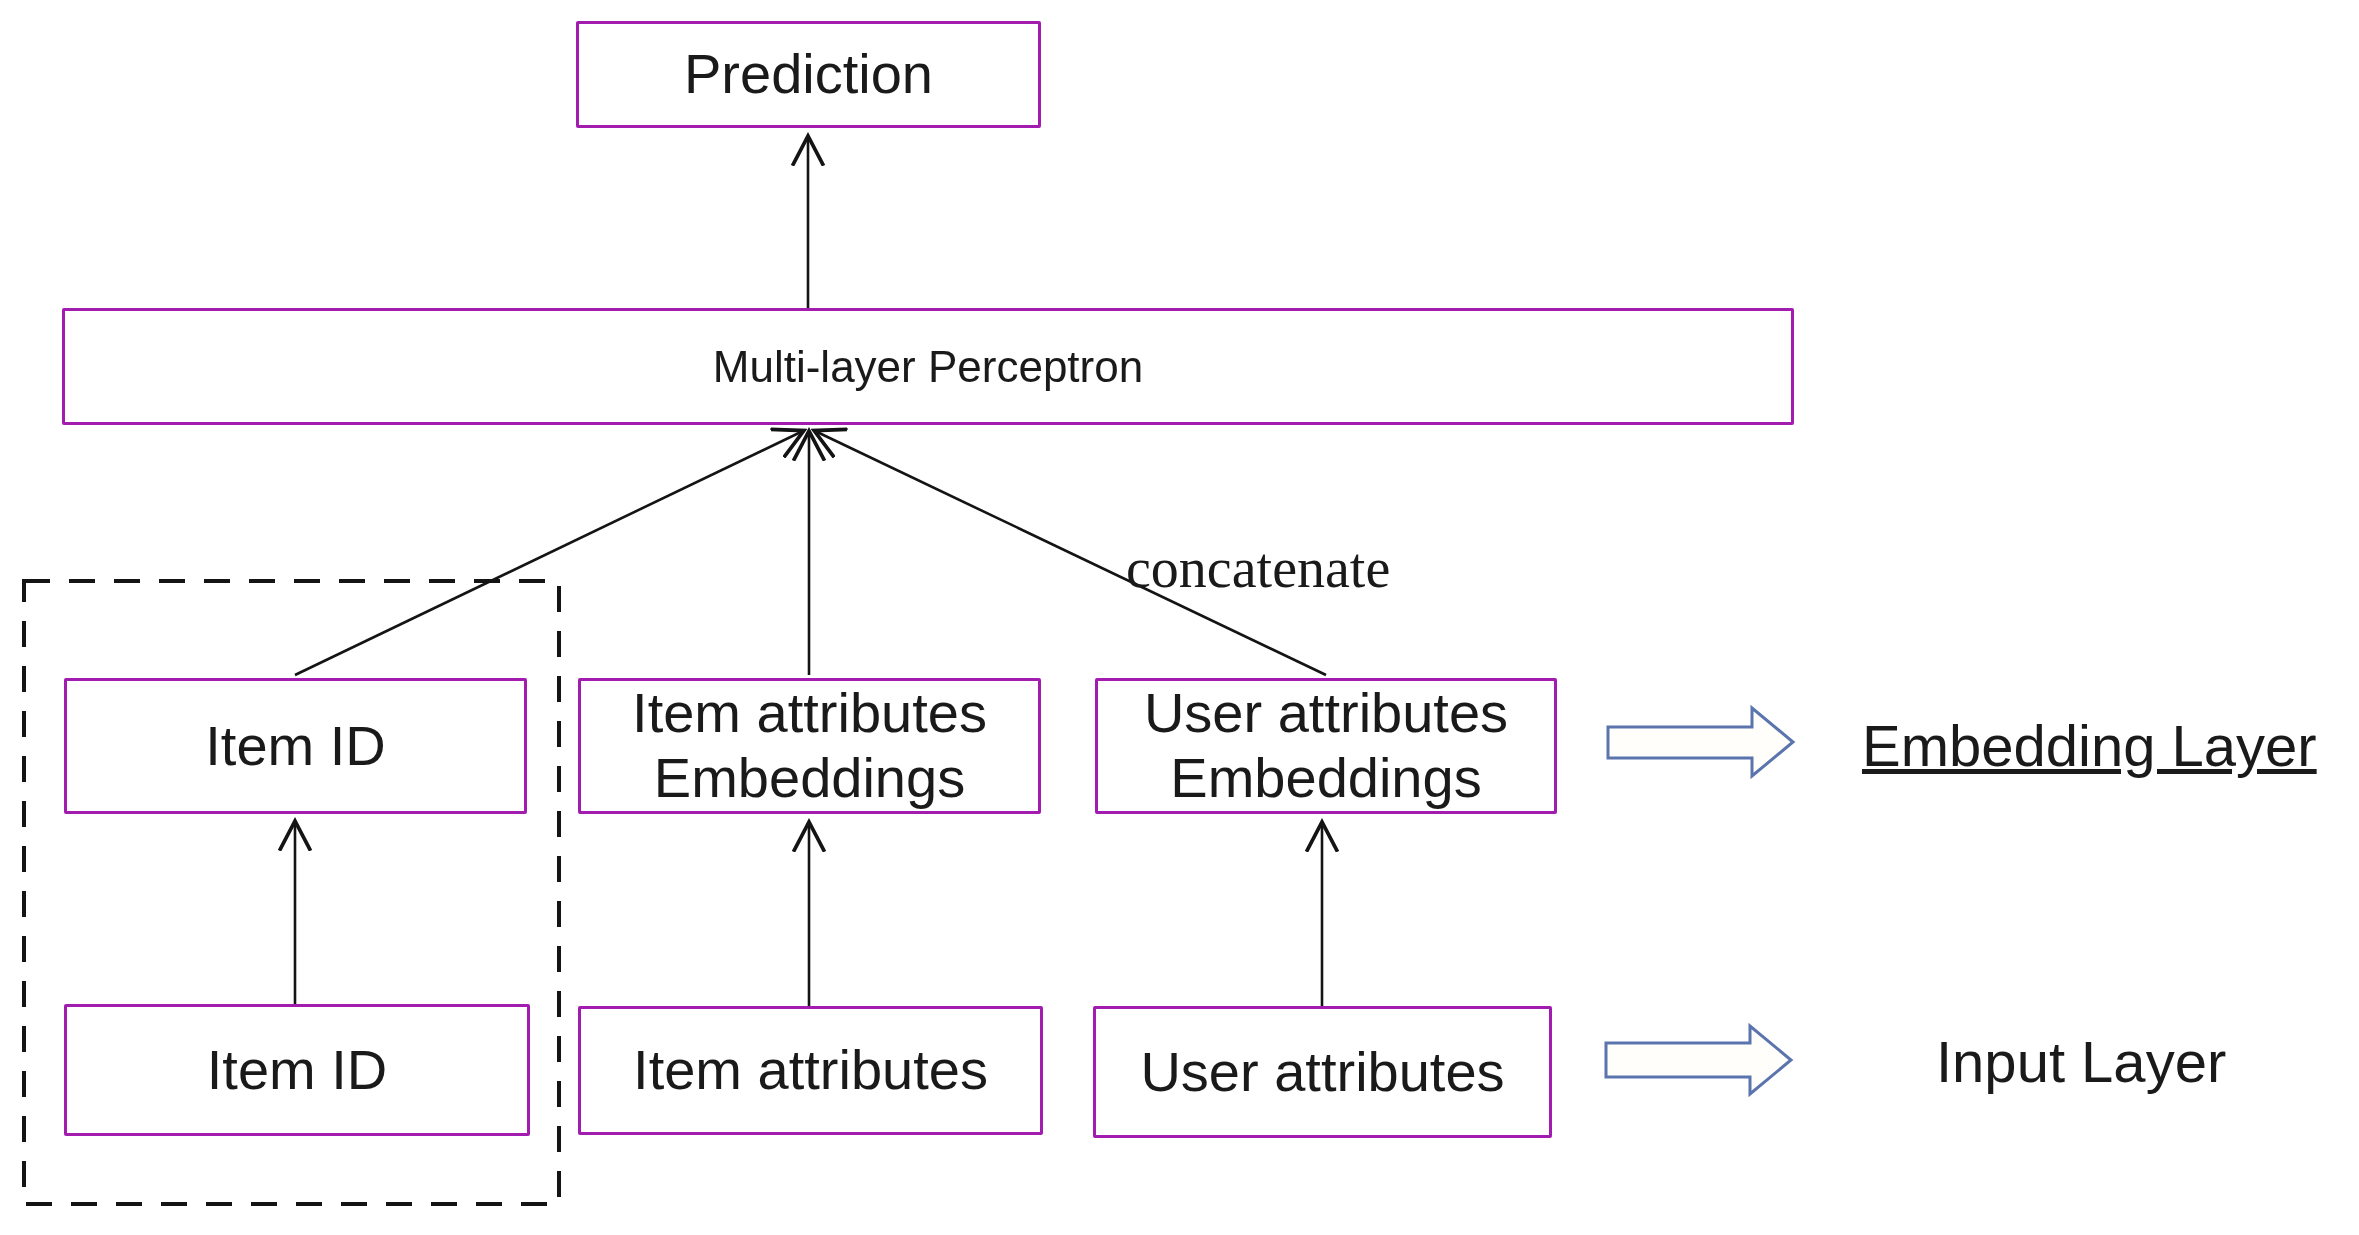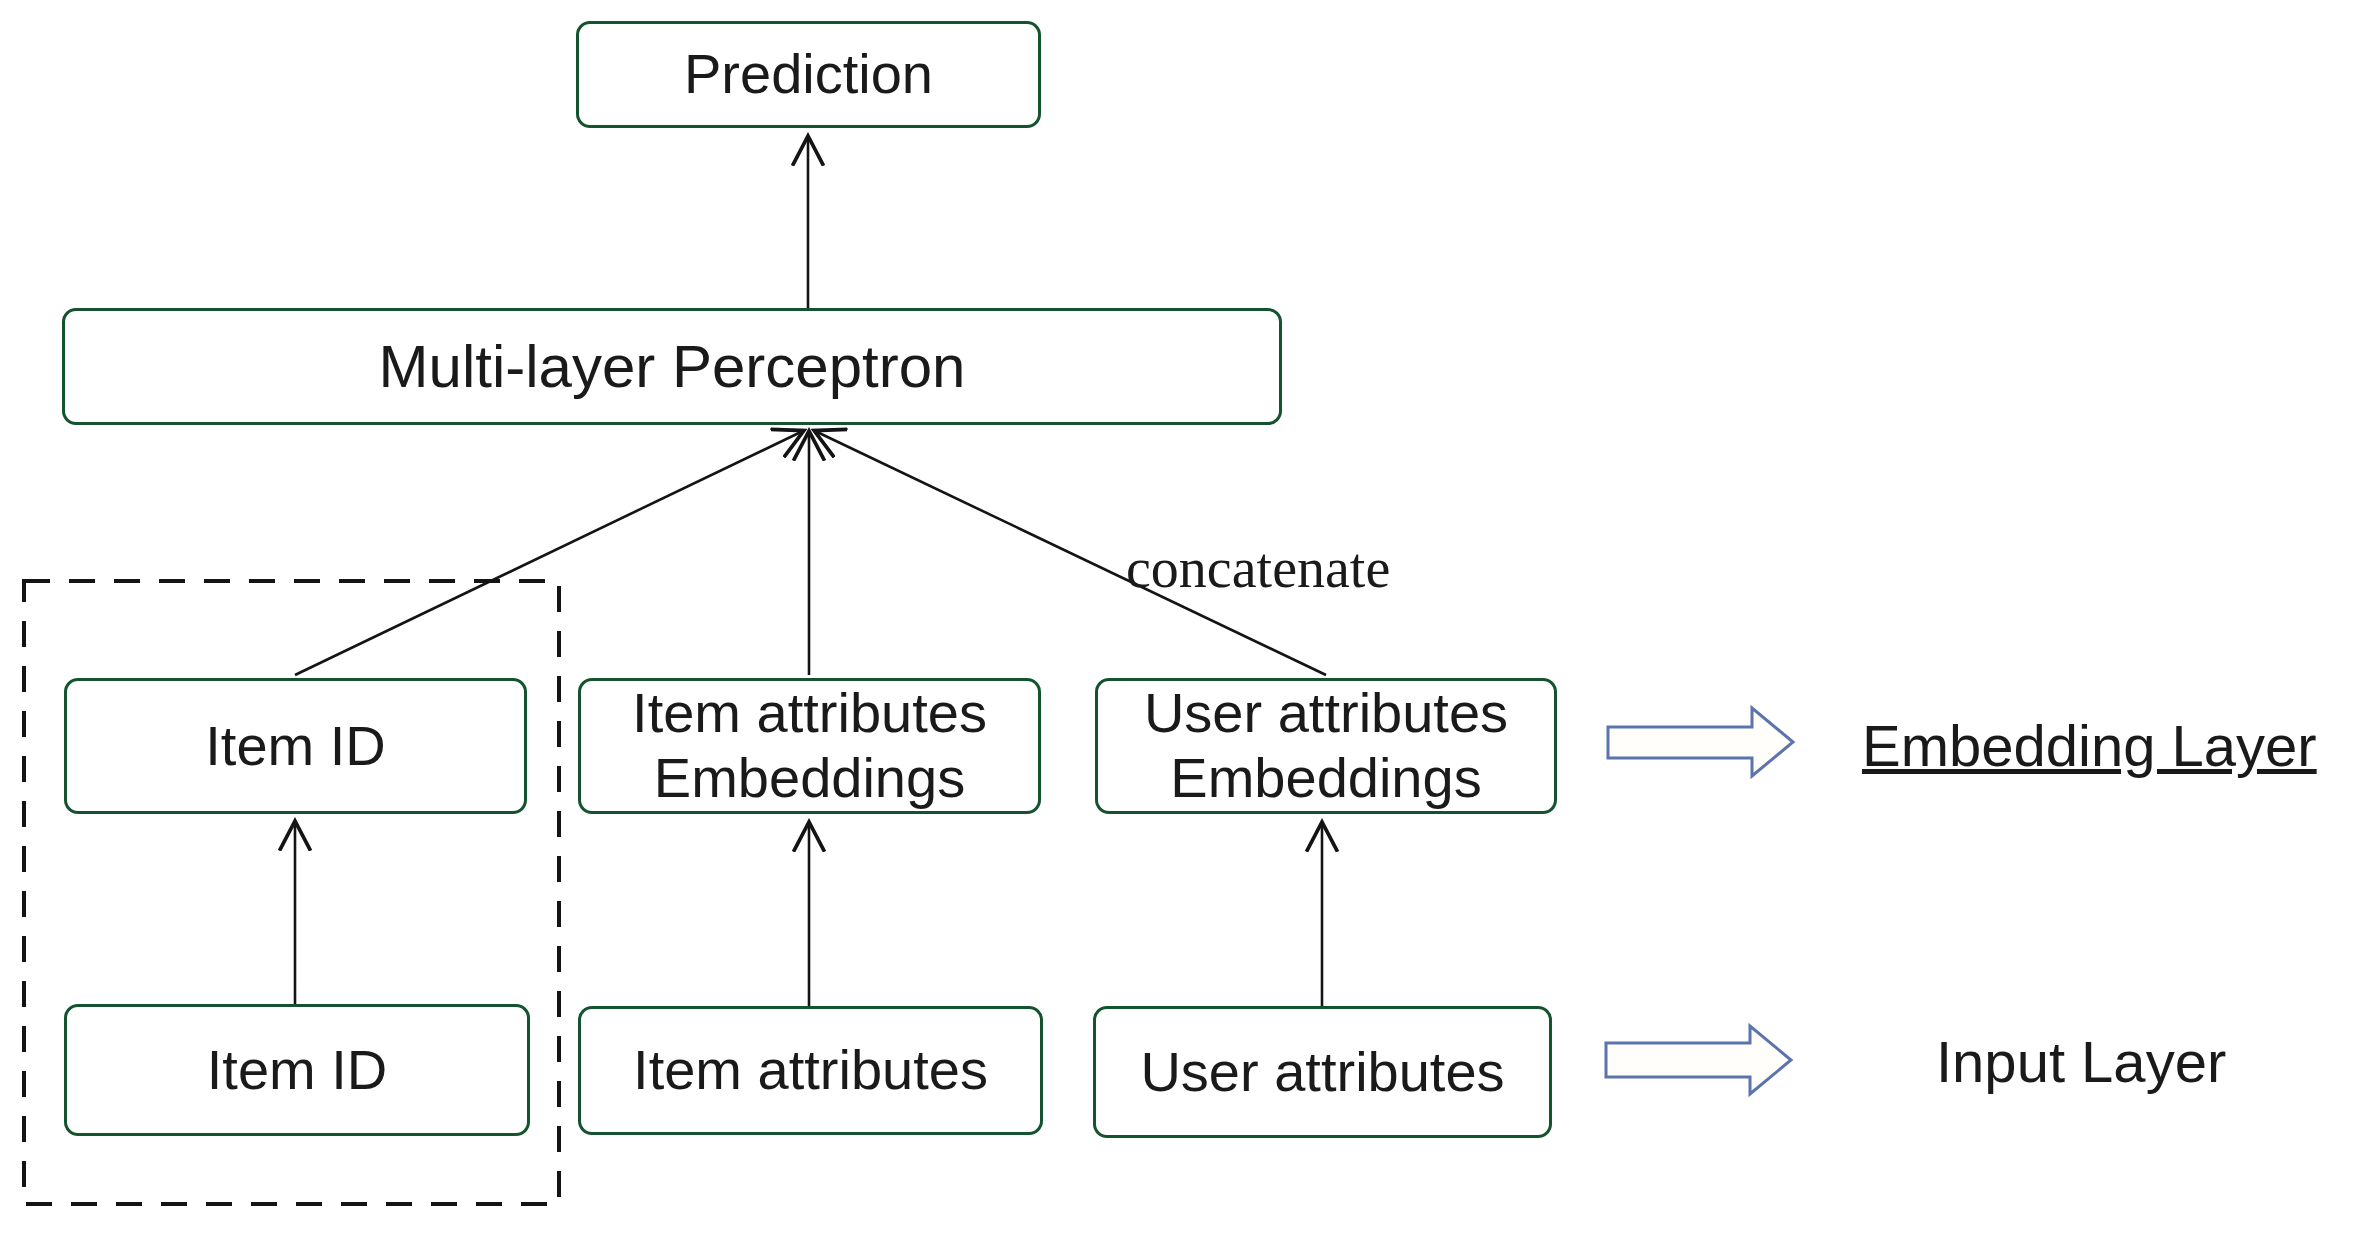--- a/index.html
+++ b/index.html
@@ -13,36 +13,36 @@
     overflow: hidden;
   }
   #wires {
     position: absolute;
     left: 0; top: 0;
     width: 2359px; height: 1235px;
   }
   .node {
     position: absolute;
     box-sizing: border-box;
-    border: 3px solid #14532d;
-    border-radius: 14px;
+    border: 3px solid #a21caf;
+    border-radius: 2px;
     background: #ffffff;
     display: flex;
     flex-direction: column;
     align-items: center;
     justify-content: center;
     text-align: center;
     font-size: 56px;
     line-height: 1.16;
     color: #1a1a1a;
   }
   .node span { display: block; white-space: nowrap; }
 
   #node-prediction        { left: 576px;  top: 21px;   width: 465px;  height: 107px; }
-  #node-mlp               { left: 62px;   top: 308px;  width: 1220px; height: 117px; font-size: 60px; }
+  #node-mlp               { left: 62px;   top: 308px;  width: 1732px; height: 117px; font-size: 44px; }
   #node-item-id-embedding { left: 64px;   top: 678px;  width: 463px;  height: 136px; }
   #node-item-attr-emb     { left: 578px;  top: 678px;  width: 463px;  height: 136px; }
   #node-user-attr-emb     { left: 1095px; top: 678px;  width: 462px;  height: 136px; }
   #node-item-id           { left: 64px;   top: 1004px; width: 466px;  height: 132px; }
   #node-item-attributes   { left: 578px;  top: 1006px; width: 465px;  height: 129px; }
   #node-user-attributes   { left: 1093px; top: 1006px; width: 459px;  height: 132px; }
 
   .float-label {
     position: absolute;
     white-space: nowrap;

